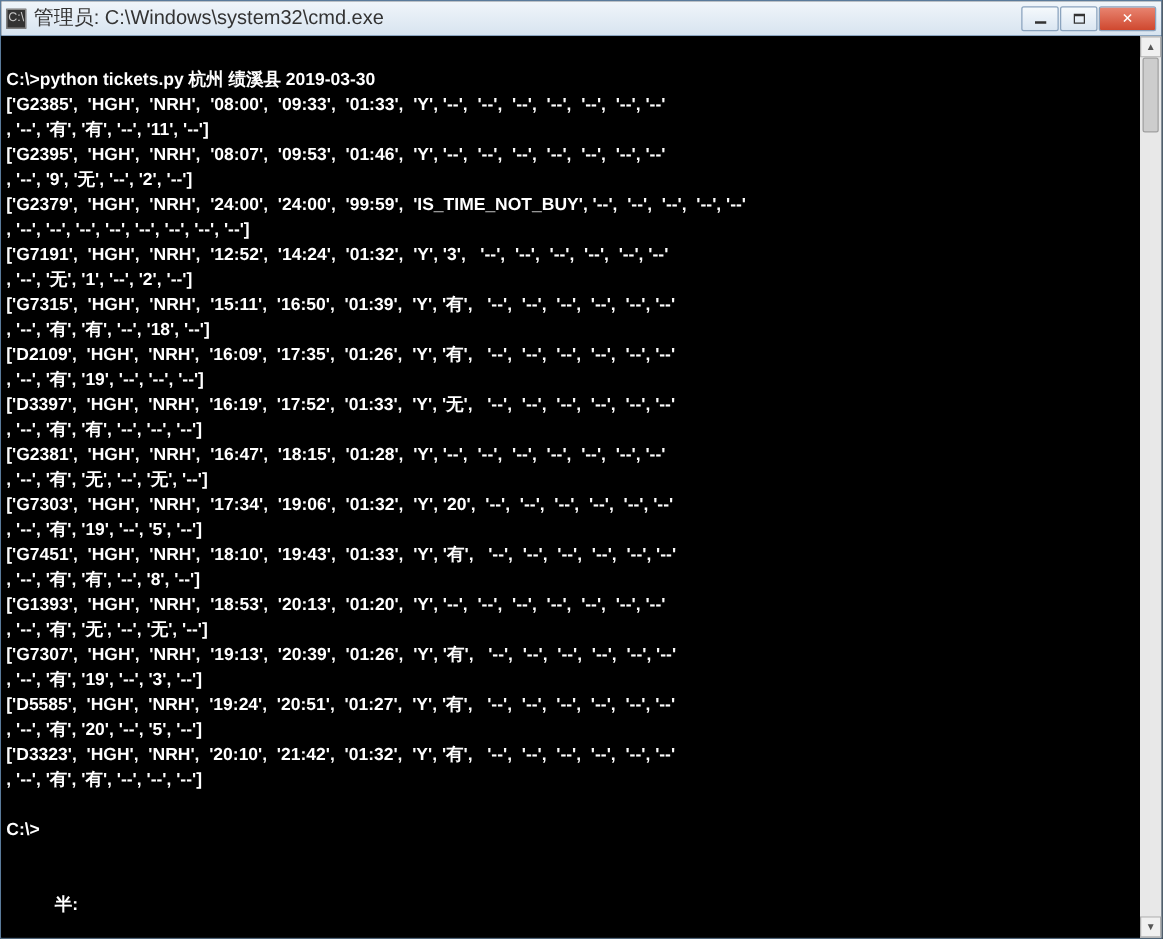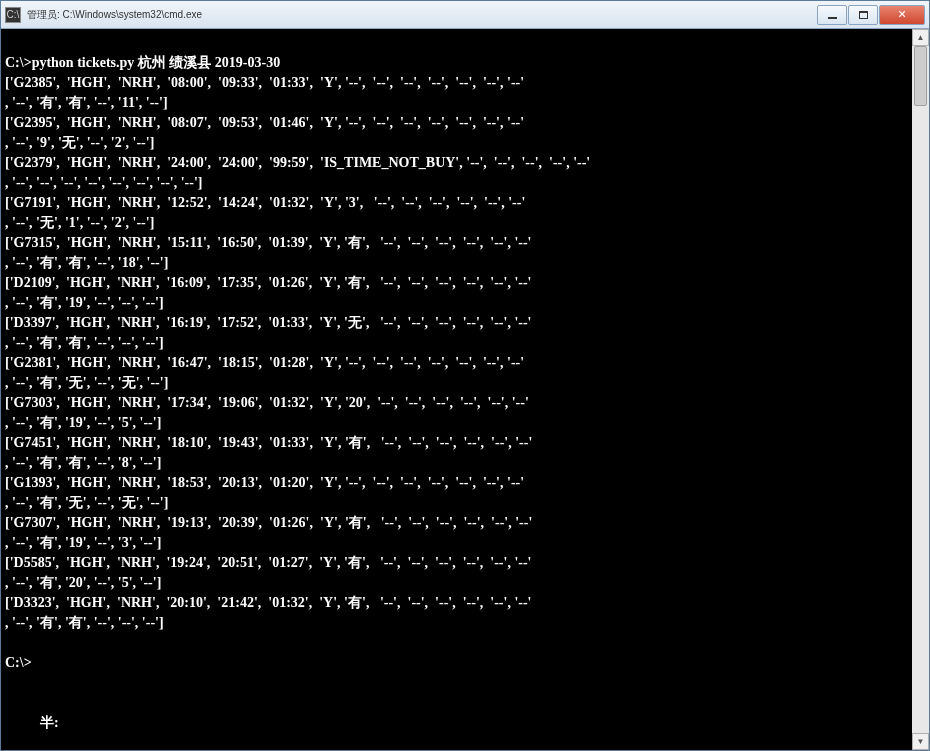--- a/index.html
+++ b/index.html
@@ -37,21 +37,21 @@
       display: flex;
       align-items: center;
       justify-content: center;
       font-size: 10px;
       background: #333;
       color: #ccc;
       border: 1px solid #888;
     }
     .titlebar-title {
       flex: 1;
-      font-size: 10px;
+      font-size: 16px;
       color: #333;
     }
     .titlebar-buttons {
       display: flex;
       gap: 1px;
     }
     .tb-btn {
       width: 30px;
       height: 20px;
       border: 1px solid #8aa3be;
@@ -83,21 +83,21 @@
     }
     .console-wrap {
       flex: 1;
       display: flex;
       background: #000;
     }
     .console {
       flex: 1;
       background: #000;
       color: #fff;
-      font-family: Liberation Serif, serif;
+      font-family: Liberation Sans, sans-serif;
       font-size: 14px;
       line-height: 20px;
       padding: 4px 4px;
       white-space: pre;
       overflow: hidden;
       font-weight: bold;
     }
     .scrollbar {
       width: 17px;
       background: #f0f0f0;

